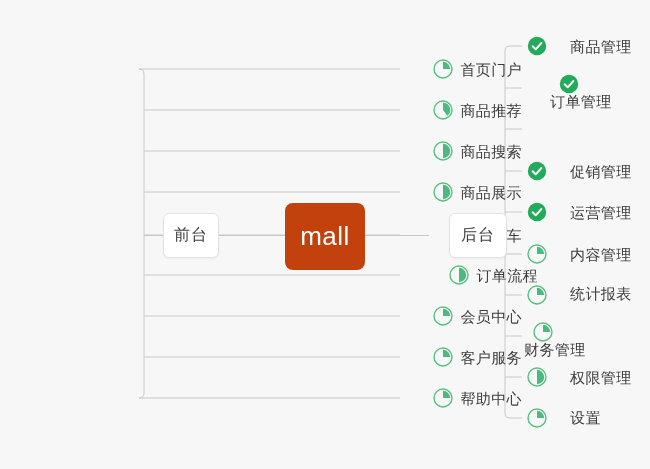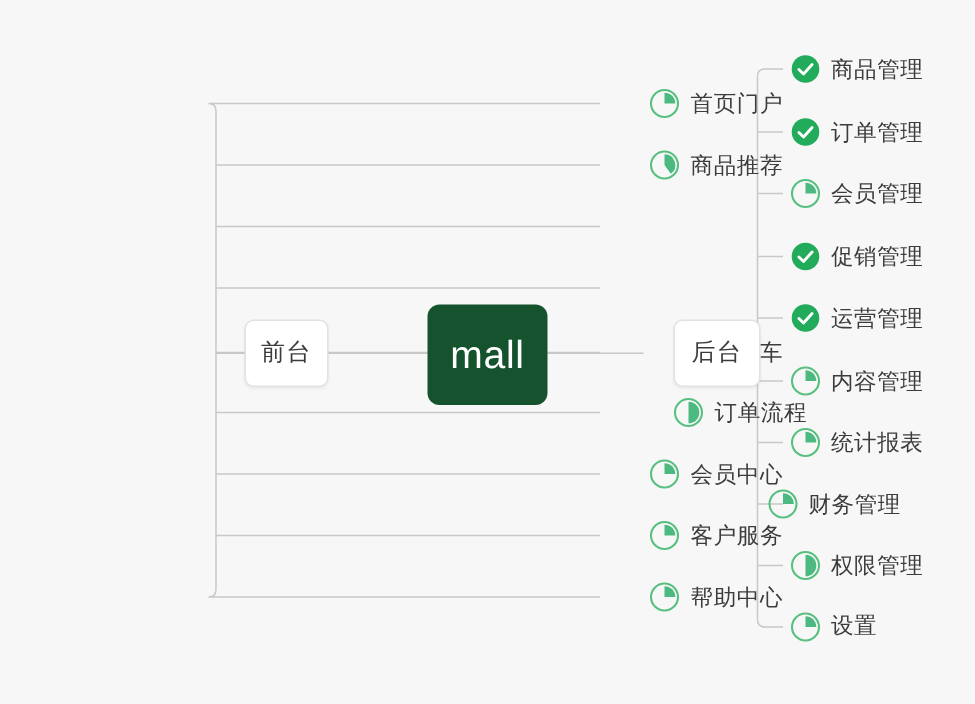--- a/index.html
+++ b/index.html
@@ -40,21 +40,21 @@
     flex-direction: row;
     justify-content: flex-start;
   }
   .row-label {
     font-size: 15px;
     color: #3c3c3c;
     letter-spacing: 0.4px;
     line-height: 1;
   }
   .left .row-label { margin-left: 7px; }
-  .right .row-label { margin-left: 7px; }
+  .right .row-label { margin-left: 23px; }
 
   .icon {
     width: 20px;
     height: 20px;
     flex: 0 0 20px;
     position: relative;
     display: block;
   }
   .icon svg { display: block; }
 
@@ -67,21 +67,21 @@
     justify-content: center;
     background: #ffffff;
     border: 1px solid #e2e2e2;
     border-radius: 6px;
     font-size: 16px;
     color: #3c3c3c;
     letter-spacing: 1px;
     box-shadow: 0 1px 2px rgba(0,0,0,0.05);
   }
   .box.center {
-    background: #14532d;
+    background: #c2410c;
     border: none;
     color: #ffffff;
     border-radius: 8px;
     font-size: 26px;
     letter-spacing: 0.5px;
     box-shadow: none;
   }
 
   
   .conn {
@@ -138,20 +138,38 @@
     </div>
     <div class="row left" style="top: 96px; right: 128px;">
       <span class="icon">
         <svg width="20" height="20" viewBox="0 0 20 20">
           <circle cx="10" cy="10" r="9" fill="none" stroke="#57c080" stroke-width="1.4"></circle>
           <path d="M 10 10 L 10 2.8 A 7.2 7.2 0 0 1 14.232 15.825 Z" fill="#4cb980"></path>
         </svg>
       </span>
       <span class="row-label">商品推荐</span>
     </div>
+    <div class="row left" style="top: 137px; right: 128px;">
+      <span class="icon">
+        <svg width="20" height="20" viewBox="0 0 20 20">
+          <circle cx="10" cy="10" r="9" fill="none" stroke="#57c080" stroke-width="1.4"></circle>
+          <path d="M 10 10 L 10 2.8 A 7.2 7.2 0 0 1 10.000 17.200 Z" fill="#4cb980"></path>
+        </svg>
+      </span>
+      <span class="row-label">商品搜索</span>
+    </div>
+    <div class="row left" style="top: 178px; right: 128px;">
+      <span class="icon">
+        <svg width="20" height="20" viewBox="0 0 20 20">
+          <circle cx="10" cy="10" r="9" fill="none" stroke="#57c080" stroke-width="1.4"></circle>
+          <path d="M 10 10 L 10 2.8 A 7.2 7.2 0 0 1 10.000 17.200 Z" fill="#4cb980"></path>
+        </svg>
+      </span>
+      <span class="row-label">商品展示</span>
+    </div>
     <div class="row left" style="top: 221px; right: 128px;">
       <span class="icon">
         <svg width="20" height="20" viewBox="0 0 20 20">
           <circle cx="10" cy="10" r="9" fill="none" stroke="#57c080" stroke-width="1.4"></circle>
           <path d="M 10 10 L 10 2.8 A 7.2 7.2 0 0 1 10.000 17.200 Z" fill="#4cb980"></path>
         </svg>
       </span>
       <span class="row-label">购物车</span>
     </div>
     <div class="row left" style="top: 261px; right: 112px; text-align: right;">
@@ -192,38 +210,29 @@
     </div>
     <div class="row right" style="top: 32px; left: 527px;">
       <span class="icon">
         <svg width="20" height="20" viewBox="0 0 20 20">
           <circle cx="10" cy="10" r="9.2" fill="#22ab5a"></circle>
           <path d="M5.6 10.3 L8.7 13.3 L14.4 7.0" fill="none" stroke="#ffffff" stroke-width="1.9" stroke-linecap="round" stroke-linejoin="round"></path>
         </svg>
       </span>
       <span class="row-label">商品管理</span>
     </div>
-    <div class="row right" style="top: 74px; left: 527px;">
+    <div class="row right" style="top: 74px; left: 527px; flex-direction: column;">
       <span class="icon">
         <svg width="20" height="20" viewBox="0 0 20 20">
           <circle cx="10" cy="10" r="9.2" fill="#22ab5a"></circle>
           <path d="M5.6 10.3 L8.7 13.3 L14.4 7.0" fill="none" stroke="#ffffff" stroke-width="1.9" stroke-linecap="round" stroke-linejoin="round"></path>
         </svg>
       </span>
       <span class="row-label">订单管理</span>
     </div>
-    <div class="row right" style="top: 115px; left: 527px;">
-      <span class="icon">
-        <svg width="20" height="20" viewBox="0 0 20 20">
-          <circle cx="10" cy="10" r="9" fill="none" stroke="#57c080" stroke-width="1.4"></circle>
-          <path d="M 10 10 L 10 2.8 A 7.2 7.2 0 0 1 17.200 10.000 Z" fill="#4cb980"></path>
-        </svg>
-      </span>
-      <span class="row-label">会员管理</span>
-    </div>
     <div class="row right" style="top: 157px; left: 527px; text-align: right;">
       <span class="icon">
         <svg width="20" height="20" viewBox="0 0 20 20">
           <circle cx="10" cy="10" r="9.2" fill="#22ab5a"></circle>
           <path d="M5.6 10.3 L8.7 13.3 L14.4 7.0" fill="none" stroke="#ffffff" stroke-width="1.9" stroke-linecap="round" stroke-linejoin="round"></path>
         </svg>
       </span>
       <span class="row-label">促销管理</span>
     </div>
     <div class="row right" style="top: 198px; left: 527px;">
@@ -237,30 +246,30 @@
     </div>
     <div class="row right" style="top: 240px; left: 527px; justify-content: space-between;">
       <span class="icon">
         <svg width="20" height="20" viewBox="0 0 20 20">
           <circle cx="10" cy="10" r="9" fill="none" stroke="#57c080" stroke-width="1.4"></circle>
           <path d="M 10 10 L 10 2.8 A 7.2 7.2 0 0 1 17.200 10.000 Z" fill="#4cb980"></path>
         </svg>
       </span>
       <span class="row-label">内容管理</span>
     </div>
-    <div class="row right" style="top: 281px; left: 527px;">
+    <div class="row right" style="top: 281px; left: 527px; font-family: Liberation Mono, monospace;">
       <span class="icon">
         <svg width="20" height="20" viewBox="0 0 20 20">
           <circle cx="10" cy="10" r="9" fill="none" stroke="#57c080" stroke-width="1.4"></circle>
           <path d="M 10 10 L 10 2.8 A 7.2 7.2 0 0 1 17.200 10.000 Z" fill="#4cb980"></path>
         </svg>
       </span>
       <span class="row-label">统计报表</span>
     </div>
-    <div class="row right" style="top: 322px; left: 512px;">
+    <div class="row right" style="top: 322px; left: 501px; flex-direction: column;">
       <span class="icon">
         <svg width="20" height="20" viewBox="0 0 20 20">
           <circle cx="10" cy="10" r="9" fill="none" stroke="#57c080" stroke-width="1.4"></circle>
           <path d="M 10 10 L 10 2.8 A 7.2 7.2 0 0 1 17.200 10.000 Z" fill="#4cb980"></path>
         </svg>
       </span>
       <span class="row-label">财务管理</span>
     </div>
     <div class="row right" style="top: 363px; left: 527px;">
       <span class="icon">

